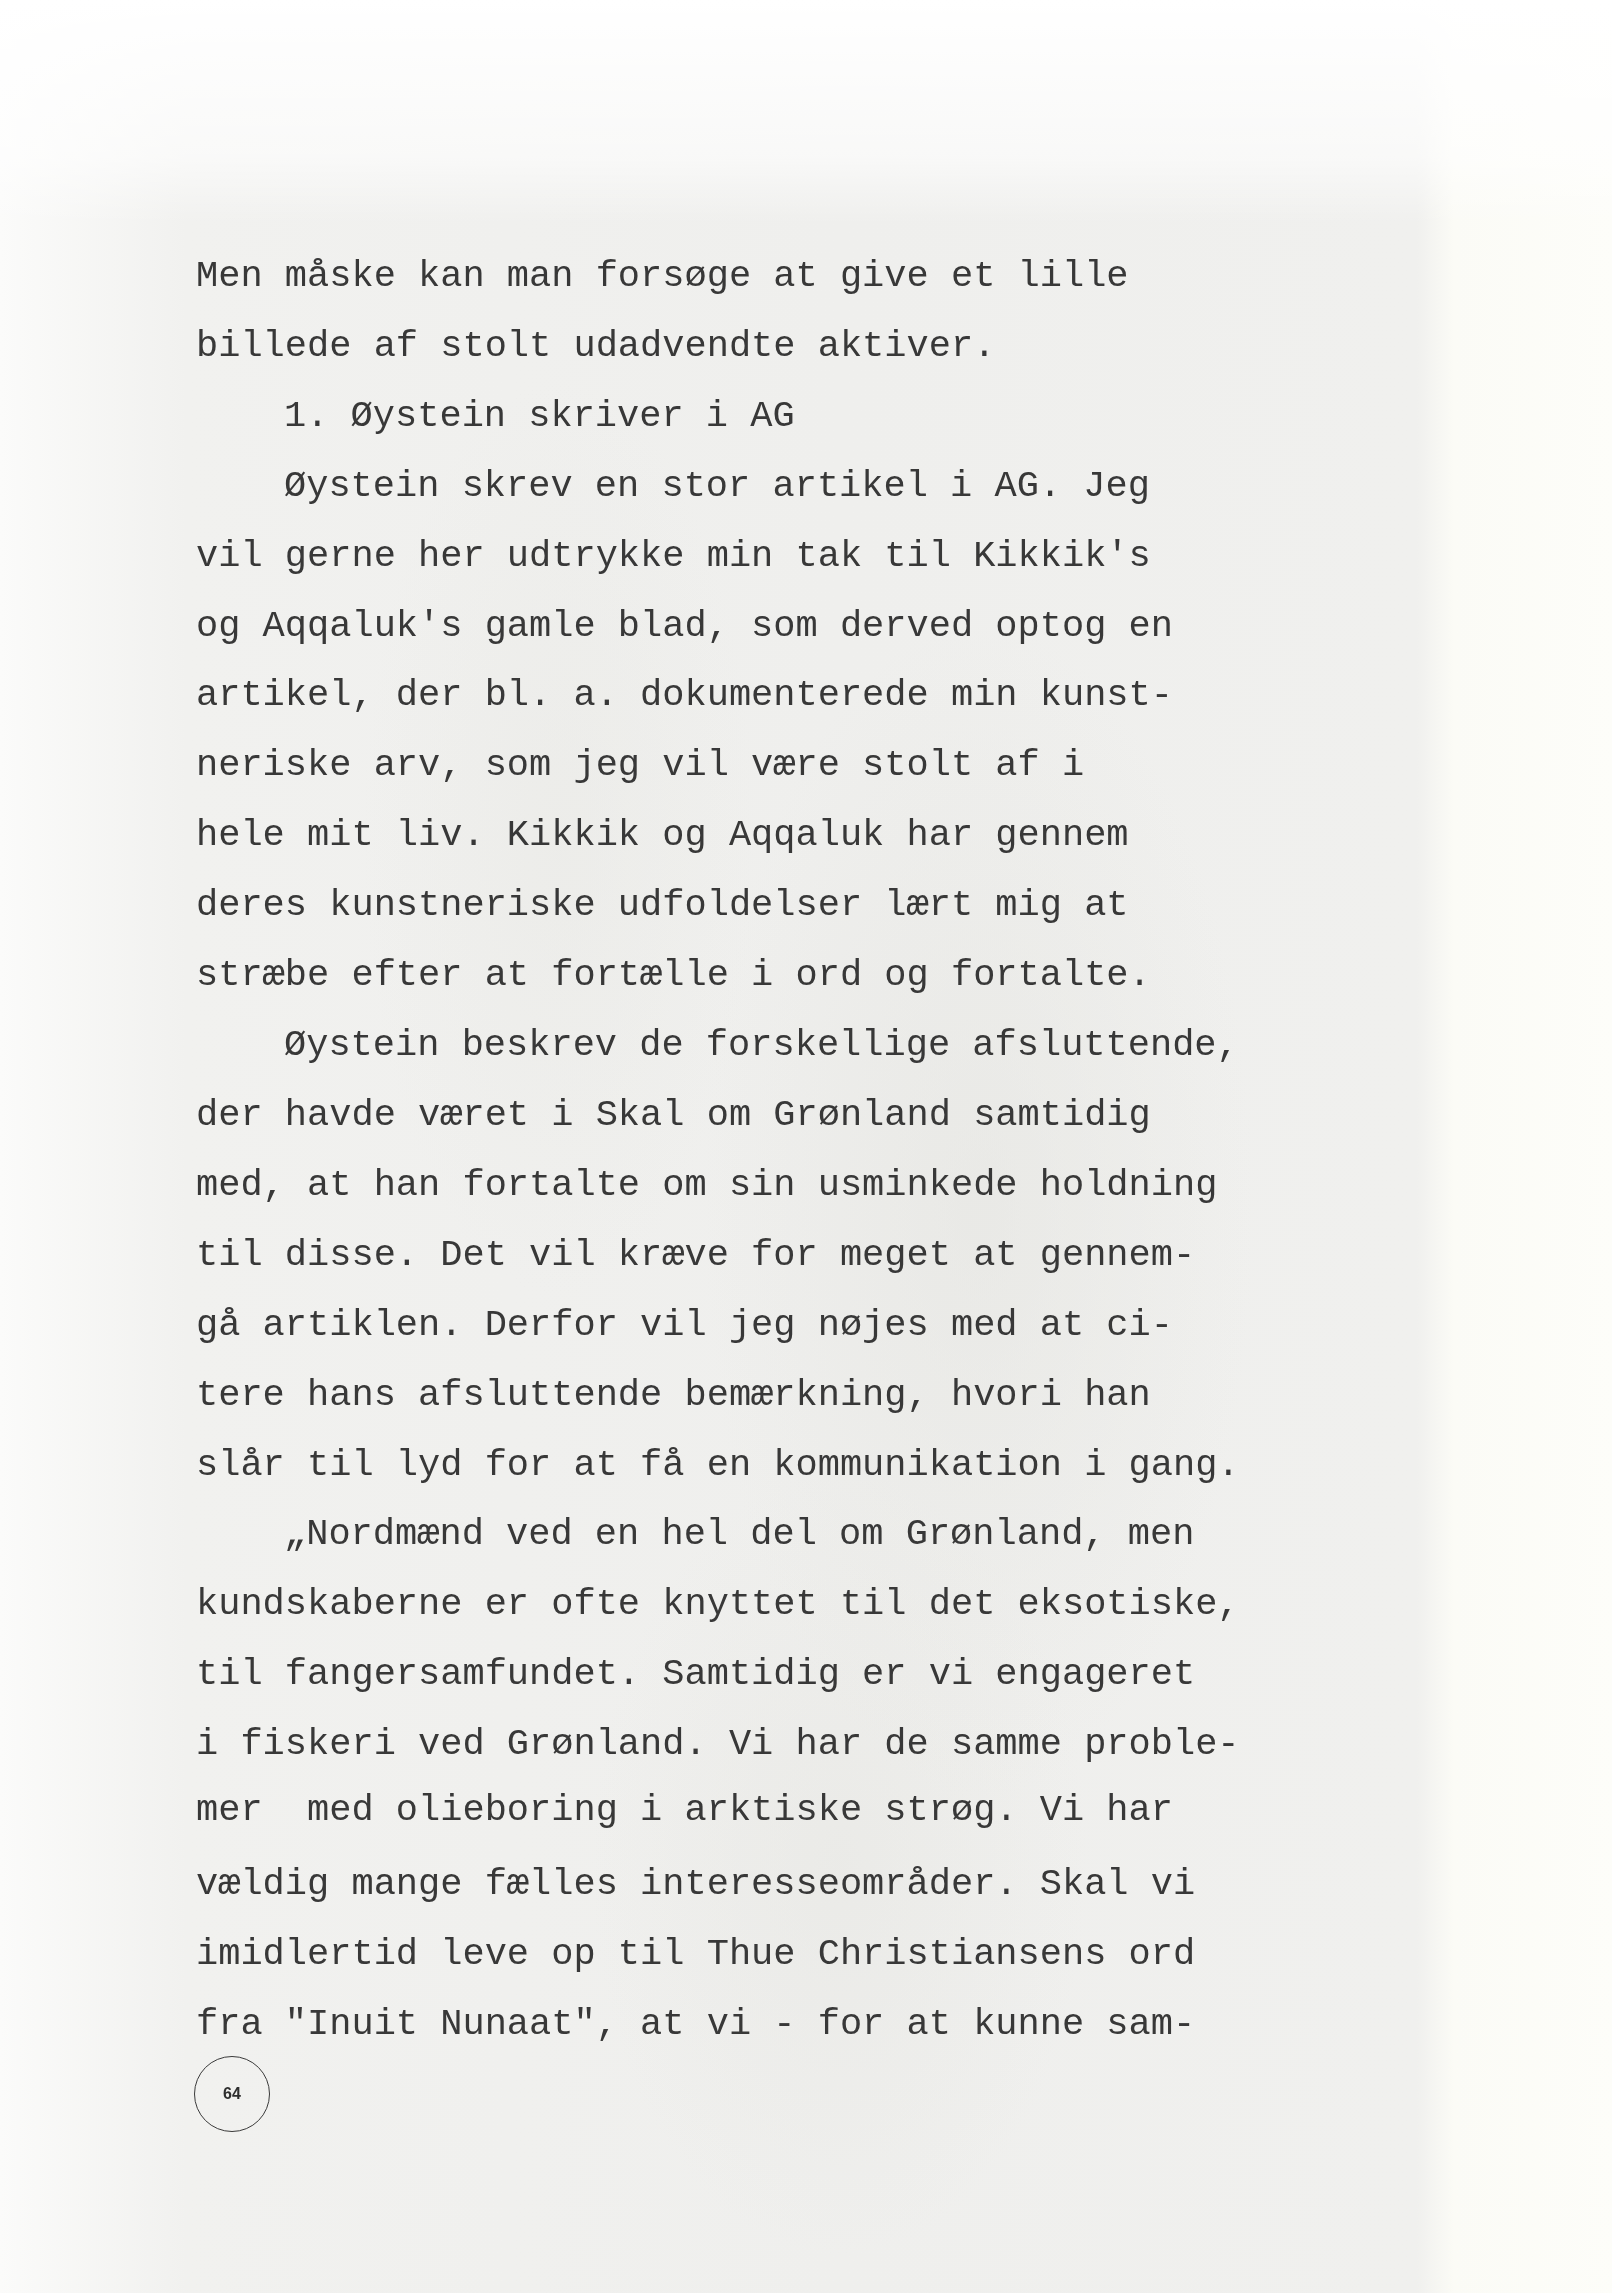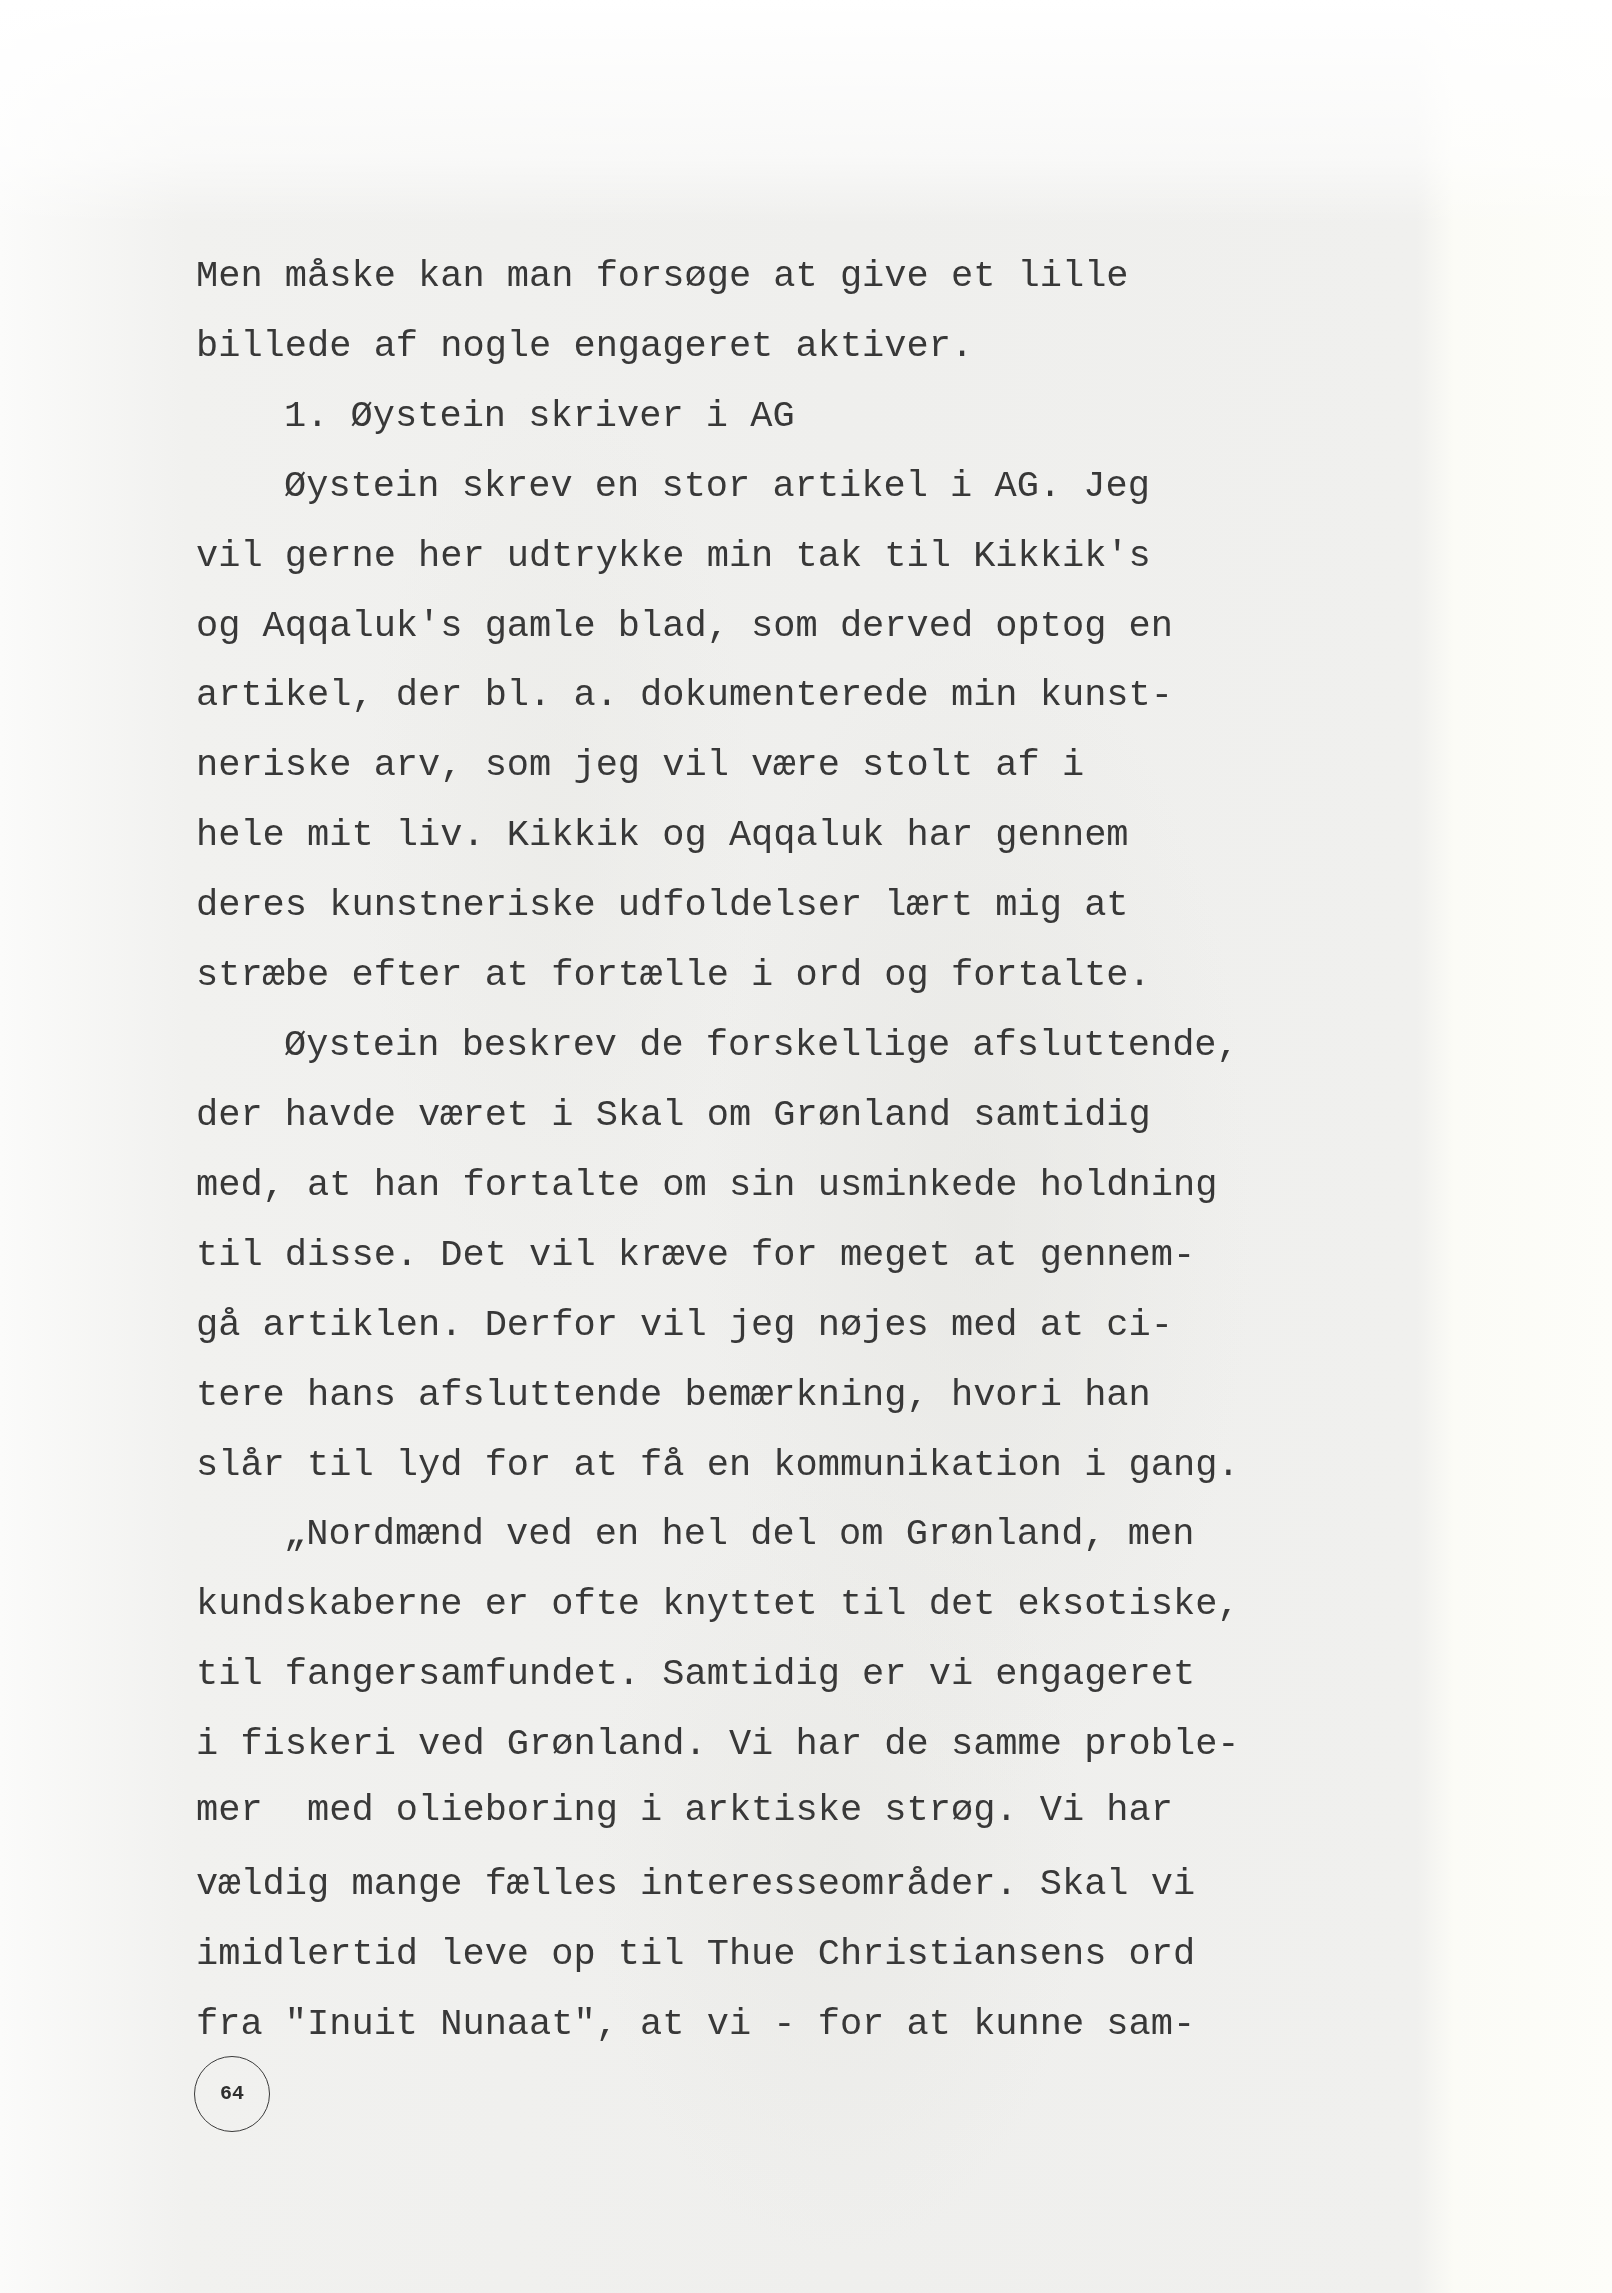--- a/index.html
+++ b/index.html
@@ -56,36 +56,36 @@
       width: 76px;
       height: 76px;
       border: 1.9px solid #3a3a3a;
       border-radius: 50%;
       box-sizing: border-box;
       display: flex;
       align-items: center;
       justify-content: center;
     }
     .page-number span {
-      font-family: Liberation Mono, monospace;
+      font-family: Liberation Sans, sans-serif;
       font-weight: bold;
-      font-size: 20px;
+      font-size: 16px;
       color: #2e2e2e;
       line-height: 1;
     }
   </style>
 </head>
 <body>
 
 <div class="paper"></div>
 <div class="topfade"></div>
 
 <div class="text-block">
   <div class="line" style="top:248px">Men måske kan man forsøge at give et lille</div>
-  <div class="line" style="top:318px">billede af nogle engageret aktiver.</div>
+  <div class="line" style="top:318px">billede af stolt udadvendte aktiver.</div>
   <div class="line indent" style="top:388px">1. Øystein skriver i AG</div>
   <div class="line indent" style="top:458px">Øystein skrev en stor artikel i AG. Jeg</div>
   <div class="line" style="top:528px">vil gerne her udtrykke min tak til Kikkik's</div>
   <div class="line" style="top:598px">og Aqqaluk's gamle blad, som derved optog en</div>
   <div class="line" style="top:667px">artikel, der bl. a. dokumenterede min kunst-</div>
   <div class="line" style="top:737px">neriske arv, som jeg vil være stolt af i</div>
   <div class="line" style="top:807px">hele mit liv. Kikkik og Aqqaluk har gennem</div>
   <div class="line" style="top:877px">deres kunstneriske udfoldelser lært mig at</div>
   <div class="line" style="top:947px">stræbe efter at fortælle i ord og fortalte.</div>
   <div class="line indent" style="top:1017px">Øystein beskrev de forskellige afsluttende,</div>

